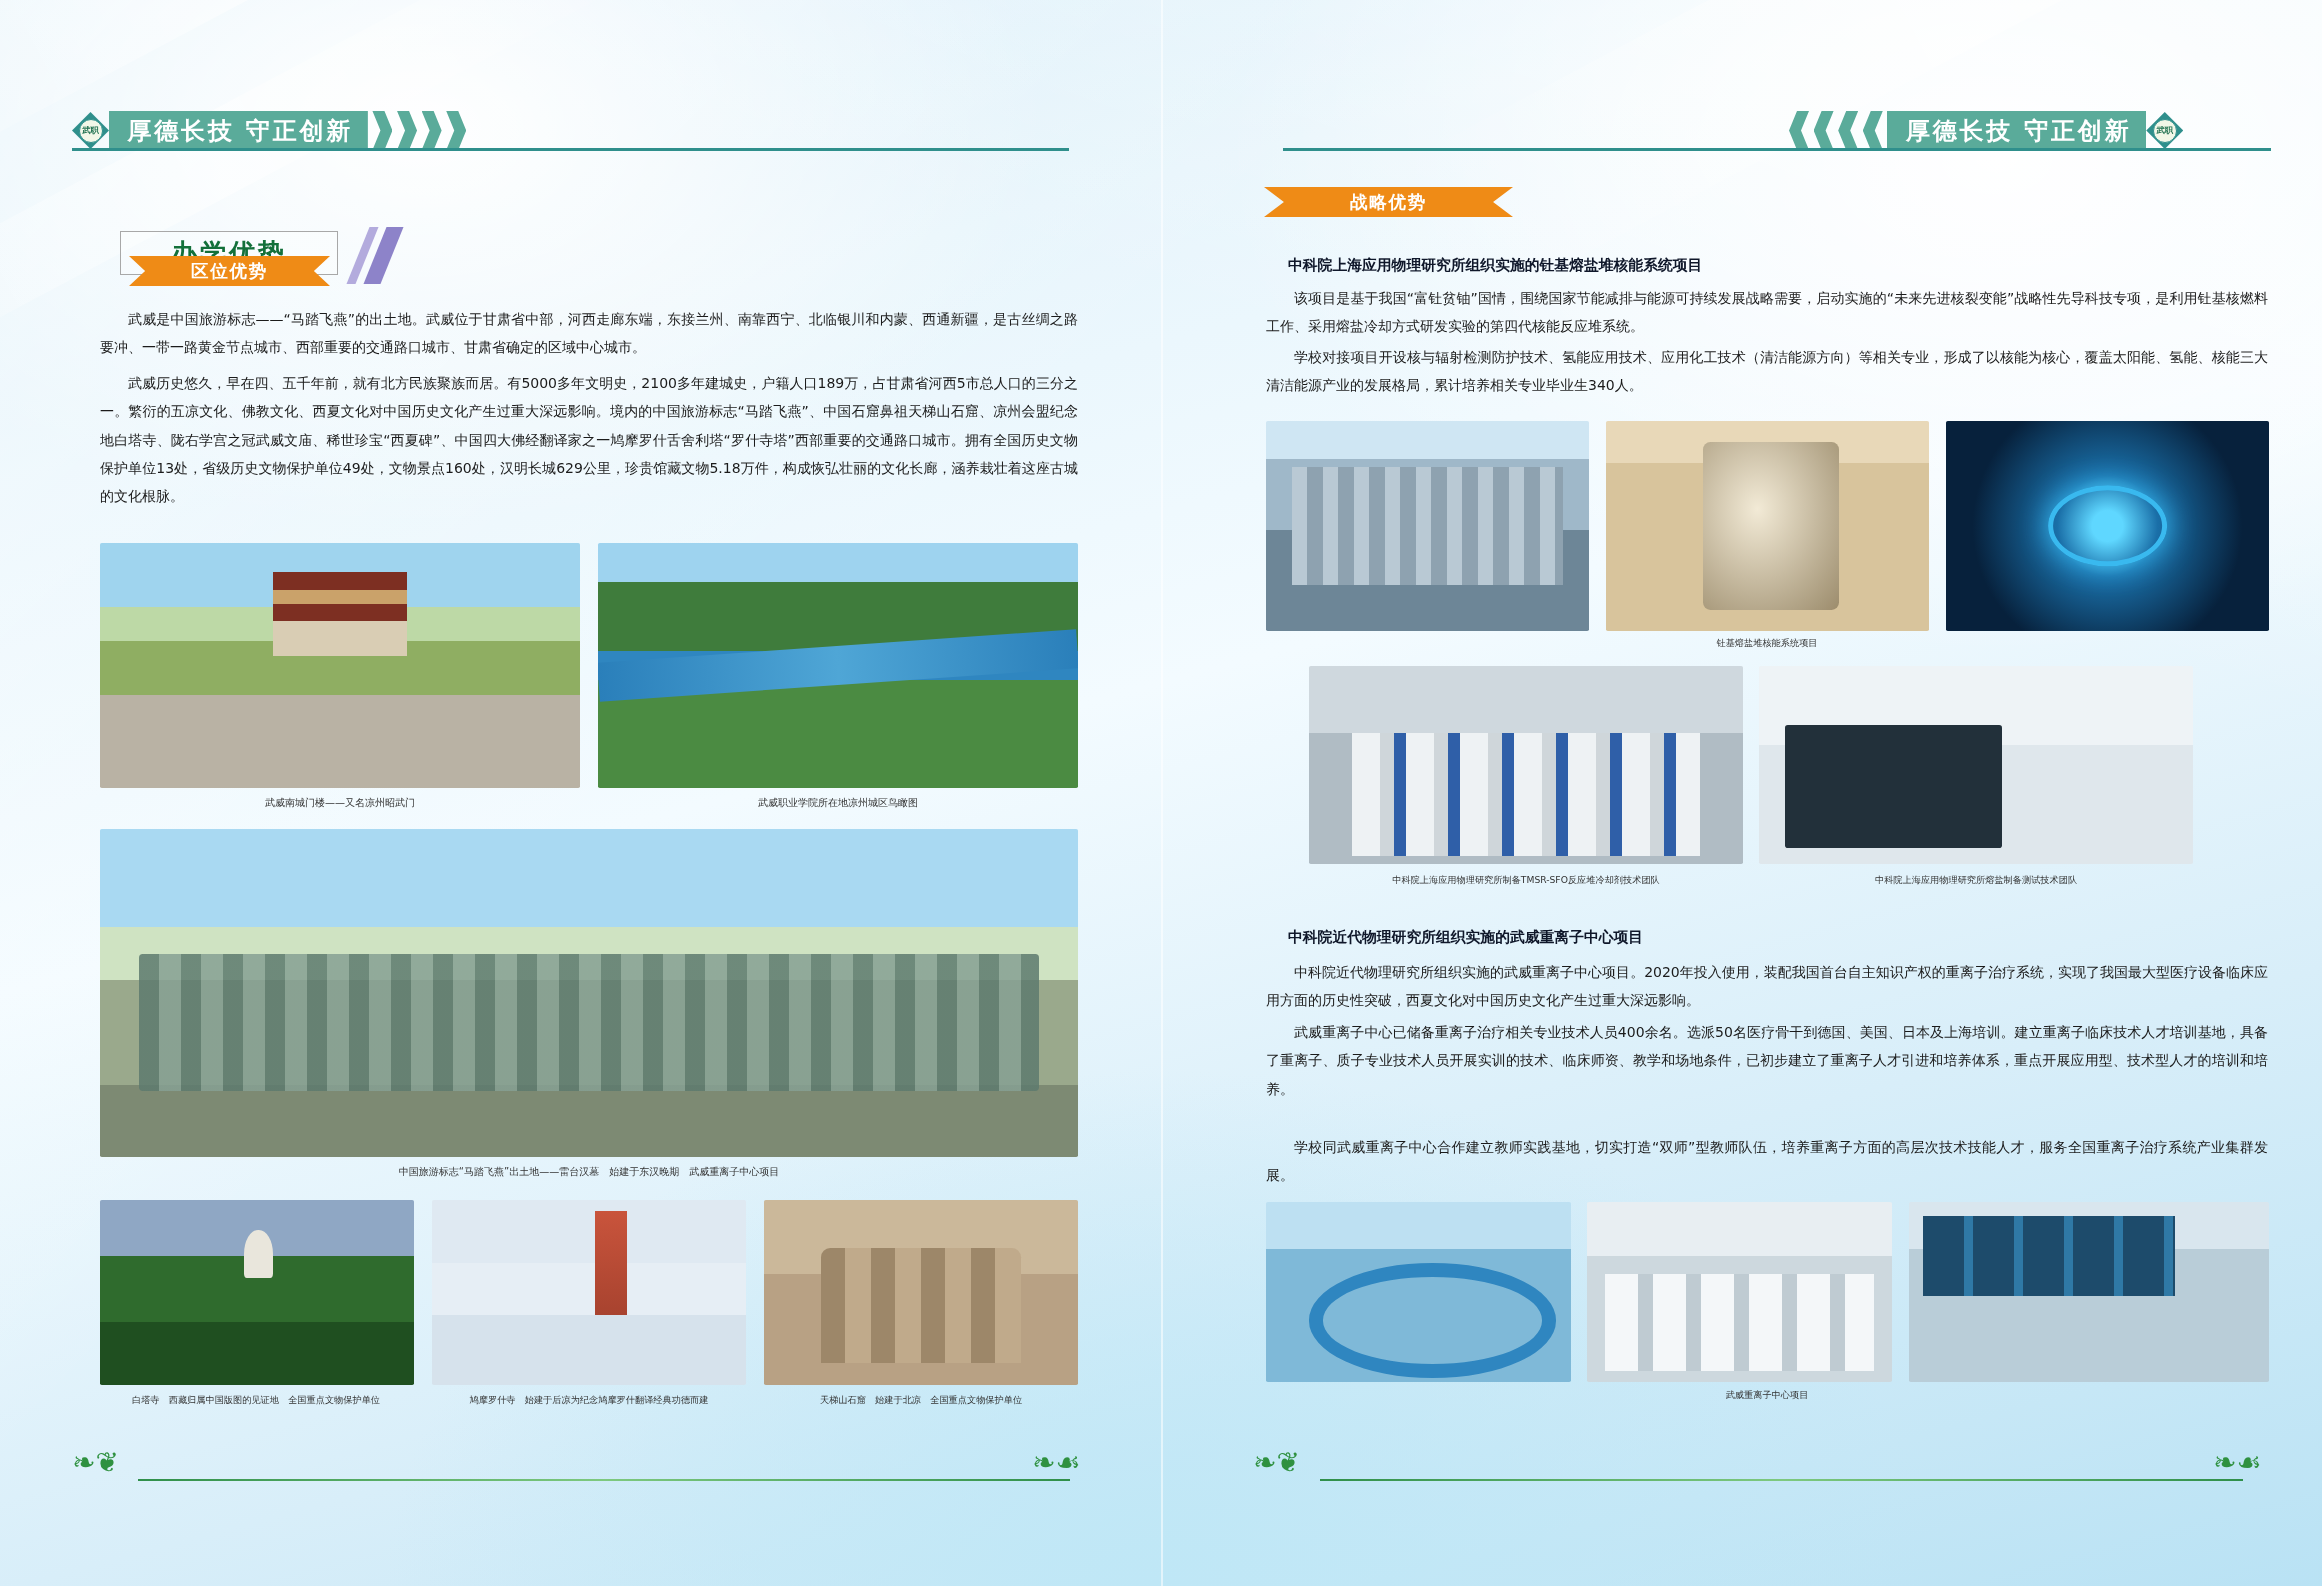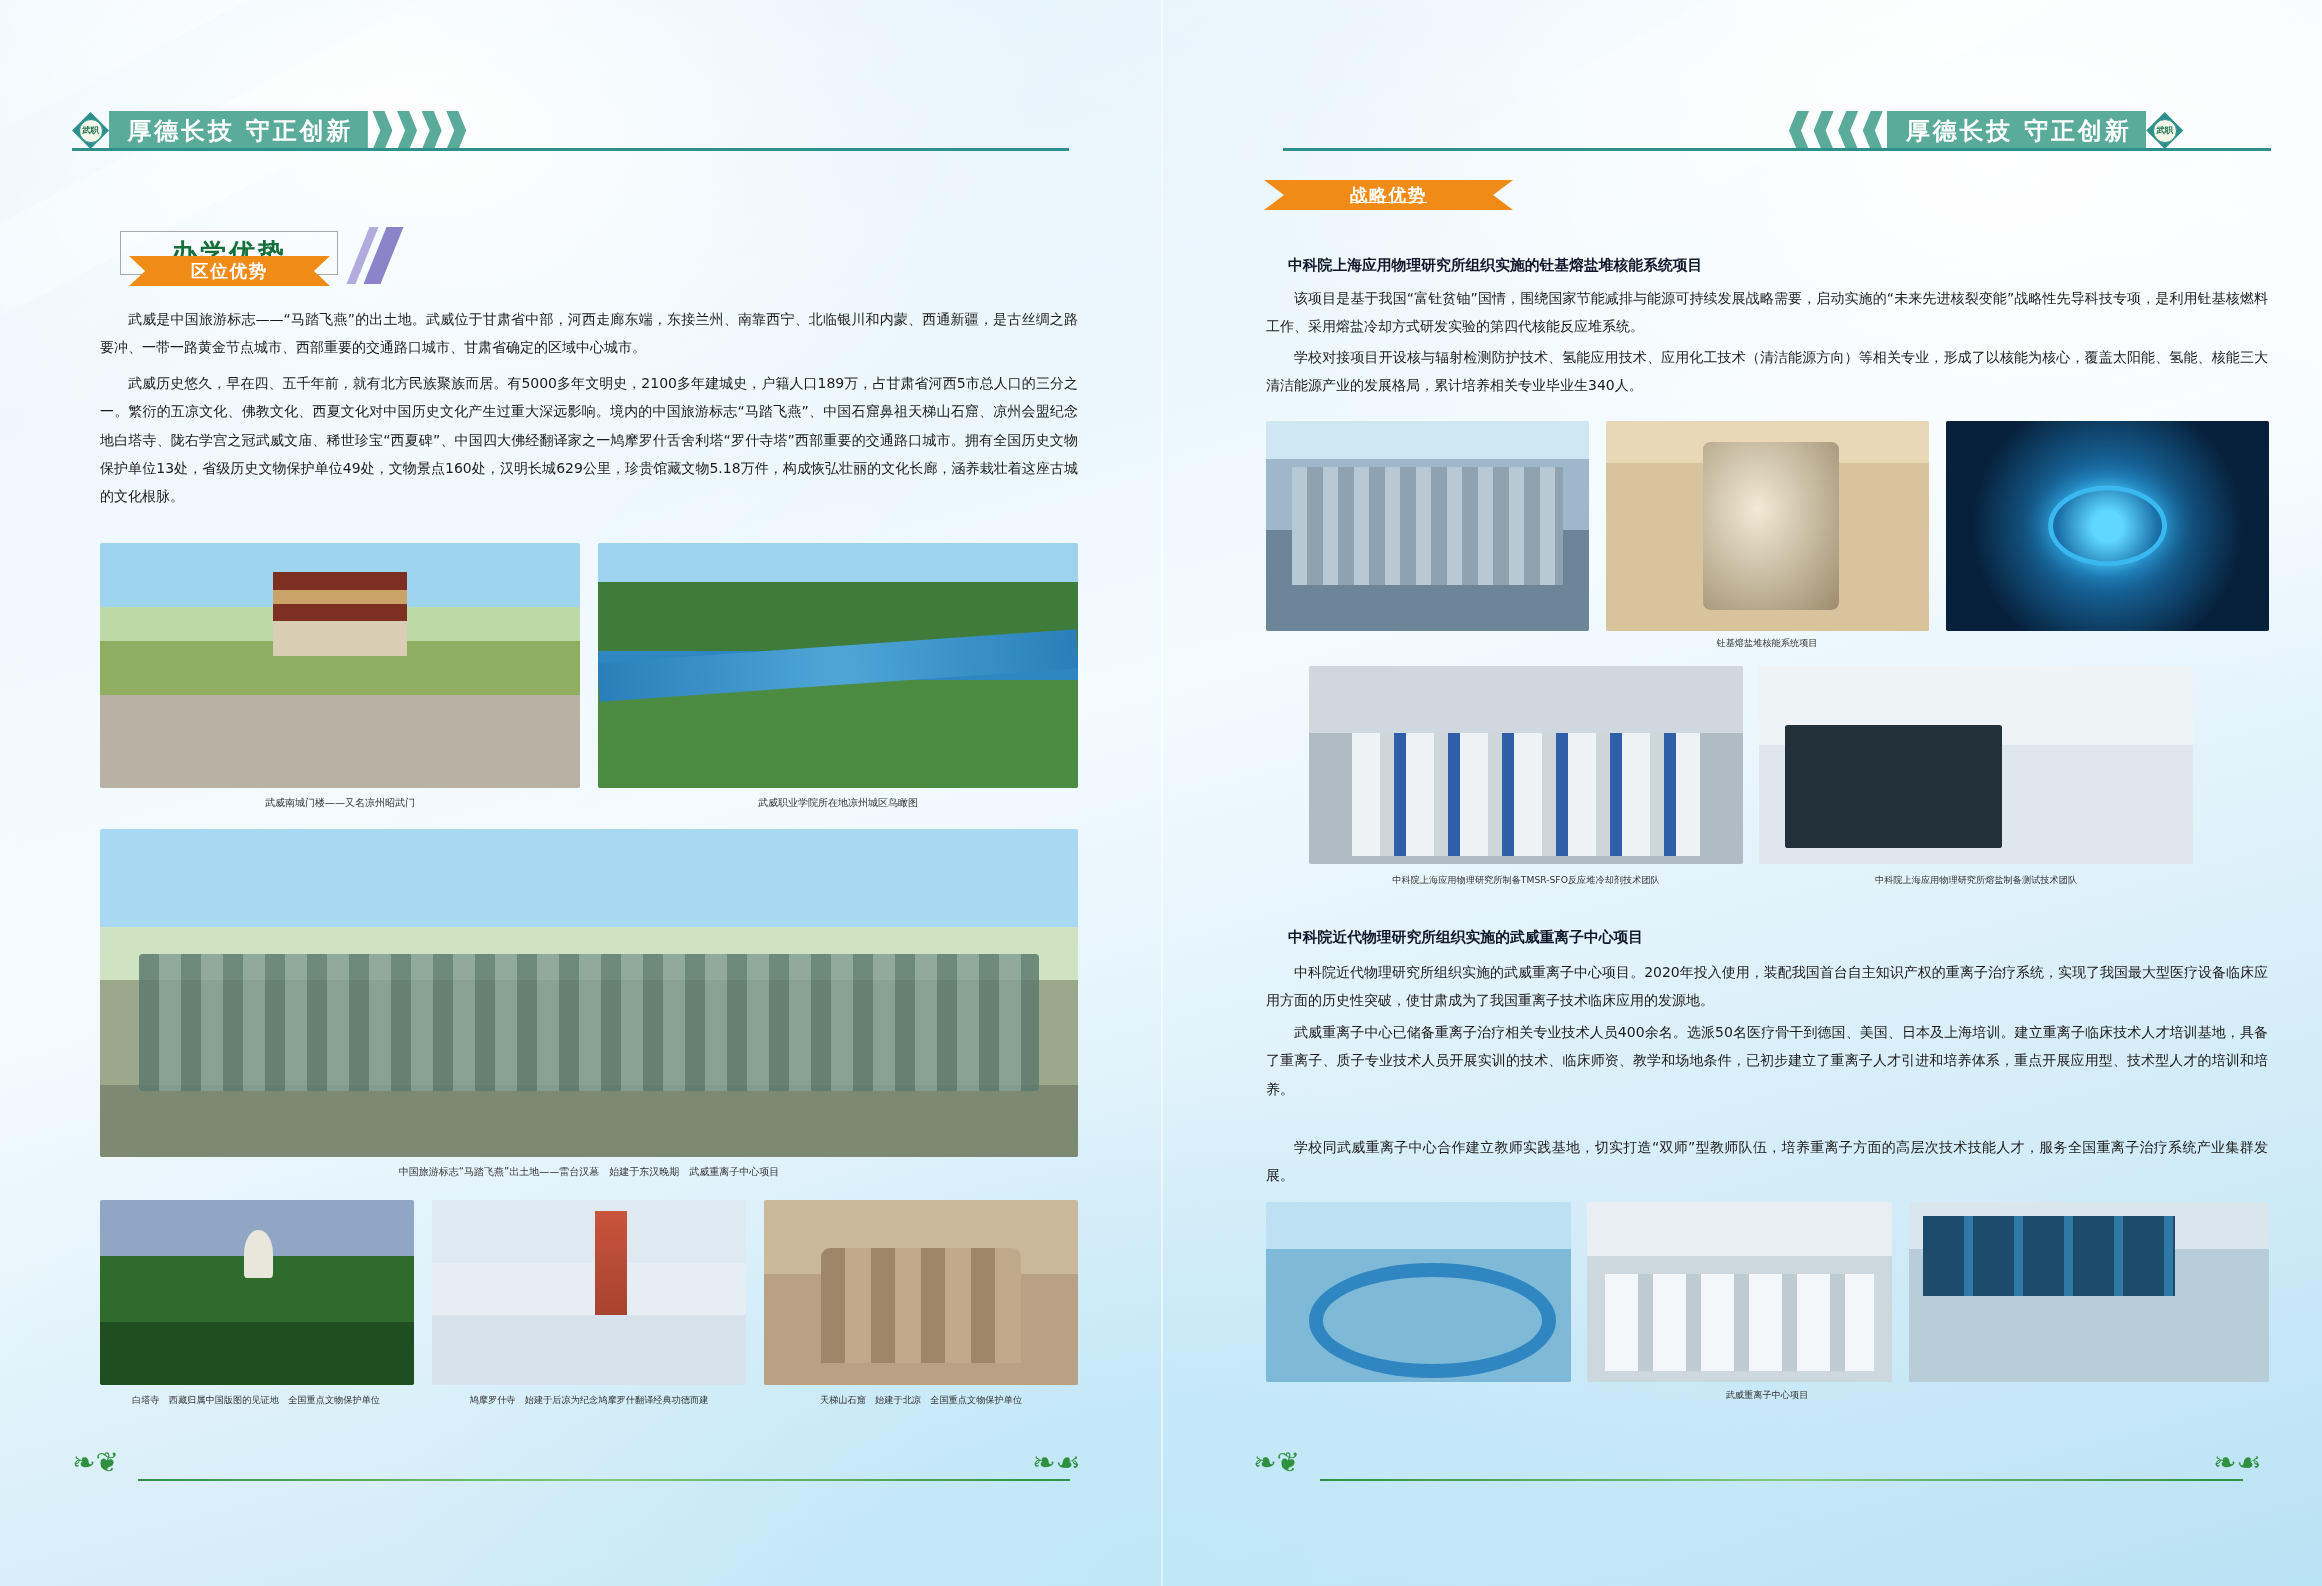--- a/index.html
+++ b/index.html
@@ -193,21 +193,21 @@
 
   <div class="photo ph-baita" style="left:100px; top:1200px; width:314px; height:185px;"></div>
   <div class="cap sm" style="left:90px; top:1394px; width:332px;">白塔寺　西藏归属中国版图的见证地　全国重点文物保护单位</div>
 
   <div class="photo ph-luoshi" style="left:432px; top:1200px; width:314px; height:185px;"></div>
   <div class="cap sm" style="left:423px; top:1394px; width:332px;">鸠摩罗什寺　始建于后凉为纪念鸠摩罗什翻译经典功德而建</div>
 
   <div class="photo ph-tianti" style="left:764px; top:1200px; width:314px; height:185px;"></div>
   <div class="cap sm" style="left:755px; top:1394px; width:332px;">天梯山石窟　始建于北凉　全国重点文物保护单位</div>
 
-  <div class="ribbon" style="left:1264px; top:180px; width:249px;text-decoration:underline;">
+  <div class="ribbon" style="left:1264px; top:187px; width:249px;">
     <span>战略优势</span>
   </div>
 
   <div class="subhead" style="left:1288px; top:256px; width:978px;">中科院上海应用物理研究所组织实施的钍基熔盐堆核能系统项目</div>
 
   <div class="para" style="left:1266px; top:284px; width:1002px;">
     <p>该项目是基于我国“富钍贫铀”国情，围绕国家节能减排与能源可持续发展战略需要，启动实施的“未来先进核裂变能”战略性先导科技专项，是利用钍基核燃料工作、采用熔盐冷却方式研发实验的第四代核能反应堆系统。</p>
   </div>
   <div class="para" style="left:1266px; top:343px; width:1002px;">
     <p>学校对接项目开设核与辐射检测防护技术、氢能应用技术、应用化工技术（清洁能源方向）等相关专业，形成了以核能为核心，覆盖太阳能、氢能、核能三大清洁能源产业的发展格局，累计培养相关专业毕业生340人。</p>
@@ -220,21 +220,21 @@
 
   <div class="photo ph-team" style="left:1309px; top:666px; width:434px; height:198px;"></div>
   <div class="cap sm" style="left:1309px; top:874px; width:434px;">中科院上海应用物理研究所制备TMSR-SFO反应堆冷却剂技术团队</div>
 
   <div class="photo ph-lab" style="left:1759px; top:666px; width:434px; height:198px;"></div>
   <div class="cap sm" style="left:1759px; top:874px; width:434px;">中科院上海应用物理研究所熔盐制备测试技术团队</div>
 
   <div class="subhead" style="left:1288px; top:928px; width:978px;">中科院近代物理研究所组织实施的武威重离子中心项目</div>
 
   <div class="para" style="left:1266px; top:958px; width:1002px;">
-    <p>中科院近代物理研究所组织实施的武威重离子中心项目。2020年投入使用，装配我国首台自主知识产权的重离子治疗系统，实现了我国最大型医疗设备临床应用方面的历史性突破，使甘肃成为了我国重离子技术临床应用的发源地。</p>
+    <p>中科院近代物理研究所组织实施的武威重离子中心项目。2020年投入使用，装配我国首台自主知识产权的重离子治疗系统，实现了我国最大型医疗设备临床应用方面的历史性突破，西夏文化对中国历史文化产生过重大深远影响。</p>
   </div>
   <div class="para" style="left:1266px; top:1018px; width:1002px;">
     <p>武威重离子中心已储备重离子治疗相关专业技术人员400余名。选派50名医疗骨干到德国、美国、日本及上海培训。建立重离子临床技术人才培训基地，具备了重离子、质子专业技术人员开展实训的技术、临床师资、教学和场地条件，已初步建立了重离子人才引进和培养体系，重点开展应用型、技术型人才的培训和培养。</p>
   </div>
   <div class="para" style="left:1266px; top:1133px; width:1002px;">
     <p>学校同武威重离子中心合作建立教师实践基地，切实打造“双师”型教师队伍，培养重离子方面的高层次技术技能人才，服务全国重离子治疗系统产业集群发展。</p>
   </div>
 
   <div class="photo ph-ring" style="left:1266px; top:1202px; width:305px; height:180px;"></div>
   <div class="photo ph-class" style="left:1587px; top:1202px; width:305px; height:180px;"></div>

